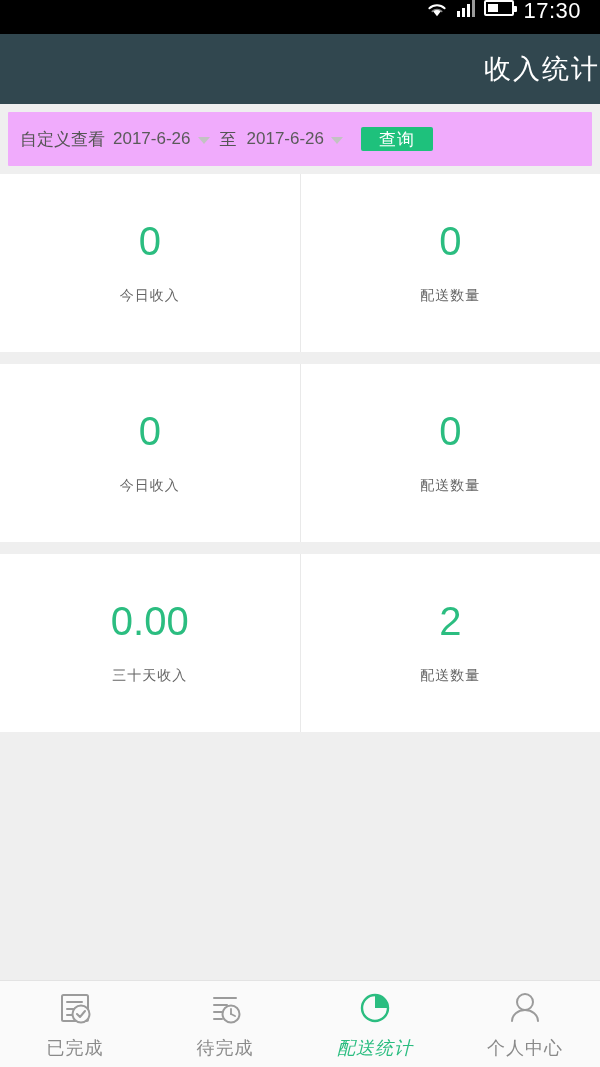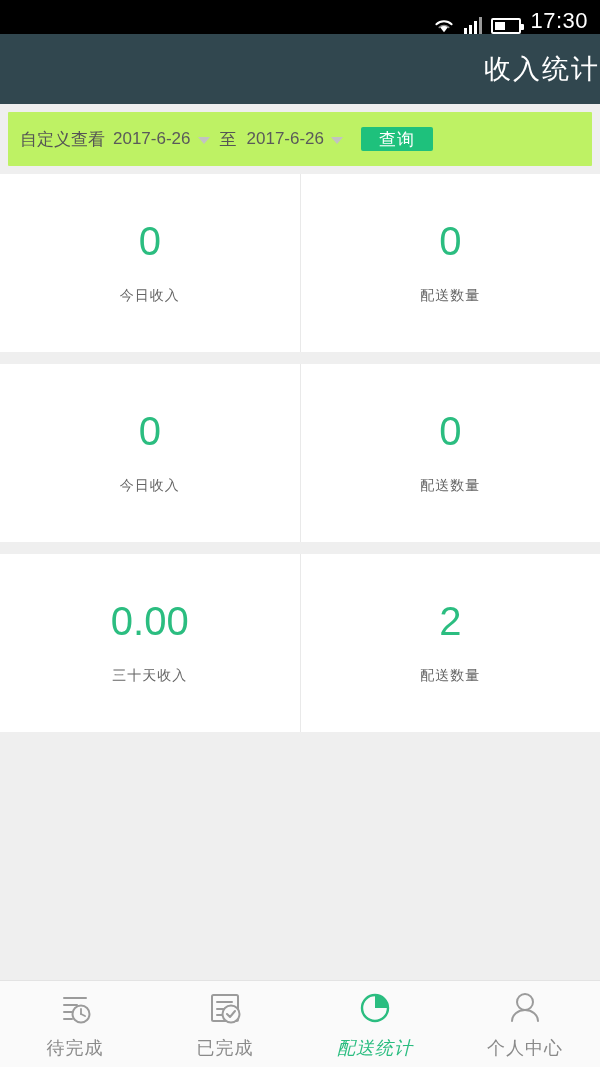--- a/index.html
+++ b/index.html
@@ -7,22 +7,22 @@
   body {
     font-family:"Liberation Sans","DejaVu Sans",sans-serif;
     background:#efefef;
     overflow:hidden;
     position:relative;
   }
 
   
   .statusbar{
     height:34px; background:#000; color:#fff;
-    display:flex; align-items:flex-end; justify-content:flex-end;
-    padding-right:12px; gap:9px;
+    display:flex; align-items:flex-start; justify-content:flex-end;
+    padding-right:19px; gap:9px;
   }
   .sb-time{ font-size:22px; letter-spacing:0.5px; line-height:1; padding-bottom:2px;}
   .ic-wifi{ width:22px; height:18px; position:relative; }
   .ic-sig{ display:flex; align-items:flex-end; gap:2px; height:17px;}
   .ic-sig i{ width:3px; background:#fff; display:block; }
   .ic-sig i:nth-child(1){height:6px;}
   .ic-sig i:nth-child(2){height:9px;}
   .ic-sig i:nth-child(3){height:13px;}
   .ic-sig i:nth-child(4){height:17px;background:#9a9a9a;}
   .ic-bat{ width:30px; height:16px; border:2px solid #fff; border-radius:2px; position:relative; display:flex; align-items:center;}
@@ -32,21 +32,21 @@
   
   .appbar{
     height:70px; background:#31474f; color:#fff;
     display:flex; align-items:center; justify-content:flex-end;
   }
   .appbar-title{ font-size:27px; letter-spacing:2px; font-weight:400; }
 
   
   .filter-wrap{ padding:8px 8px 0 8px; }
   .filter{
-    background:#bef264; height:54px; border-radius:1px;
+    background:#f0abfc; height:54px; border-radius:1px;
     display:flex; align-items:center; padding:8px 12px; gap:8px;
   }
   .filter-label{ font-size:17px; color:#555; }
   .date-pick{ display:flex; align-items:center; gap:7px; cursor:pointer;}
   .date-val{ font-size:17px; color:#5a5a5a;text-align:center; }
   .caret{
     width:0;height:0;border-left:6px solid transparent;border-right:6px solid transparent;
     border-top:7px solid #c2c2c2; margin-top:2px;
   }
   .to-label{ font-size:17px; color:#555; margin:0 2px; }
@@ -162,56 +162,56 @@
     </div>
     <div class="stat-cell">
       <div class="stat-value">2</div>
       <div class="stat-label">配送数量</div>
     </div>
   </div>
 
 </div>
 
 <div class="tabbar">
+
+  <div class="tab">
+    <span class="tab-ic">
+      <svg width="40" height="40" viewBox="0 0 40 40">
+        <rect x="7" y="7" width="26" height="26" rx="1.5" stroke="#9b9b9b" stroke-width="2" fill="none"></rect>
+        <g stroke="#9b9b9b" stroke-width="2" stroke-linecap="round">
+          <line x1="12" y1="14" x2="27" y2="14"></line>
+          <line x1="12" y1="21" x2="19" y2="21"></line>
+          <line x1="12" y1="27" x2="17" y2="27"></line>
+        </g>
+        <circle cx="26" cy="26" r="8.5" stroke="#9b9b9b" stroke-width="2" fill="#fafafa"></circle>
+        <polyline points="22,26 25,29 30,23" stroke="#9b9b9b" stroke-width="2" fill="none" stroke-linecap="round" stroke-linejoin="round"></polyline>
+      </svg>
+    </span>
+    <span class="tab-label">已完成</span>
+  </div>
 
   <div class="tab">
     <span class="tab-ic">
       <svg width="40" height="40" viewBox="0 0 40 40">
         <g stroke="#9b9b9b" stroke-width="2" stroke-linecap="round" fill="none">
           <line x1="9" y1="10" x2="31" y2="10"></line>
           <line x1="9" y1="17" x2="22" y2="17"></line>
           <line x1="9" y1="24" x2="17" y2="24"></line>
           <line x1="9" y1="31" x2="17" y2="31"></line>
         </g>
         <circle cx="26" cy="26" r="8.5" stroke="#9b9b9b" stroke-width="2" fill="#fafafa"></circle>
         <g stroke="#9b9b9b" stroke-width="1.8" stroke-linecap="round">
           <line x1="26" y1="21" x2="26" y2="26"></line>
           <line x1="26" y1="26" x2="30" y2="28"></line>
         </g>
       </svg>
     </span>
     <span class="tab-label">待完成</span>
   </div>
 
-  <div class="tab">
-    <span class="tab-ic">
-      <svg width="40" height="40" viewBox="0 0 40 40">
-        <rect x="7" y="7" width="26" height="26" rx="1.5" stroke="#9b9b9b" stroke-width="2" fill="none"></rect>
-        <g stroke="#9b9b9b" stroke-width="2" stroke-linecap="round">
-          <line x1="12" y1="14" x2="27" y2="14"></line>
-          <line x1="12" y1="21" x2="19" y2="21"></line>
-          <line x1="12" y1="27" x2="17" y2="27"></line>
-        </g>
-        <circle cx="26" cy="26" r="8.5" stroke="#9b9b9b" stroke-width="2" fill="#fafafa"></circle>
-        <polyline points="22,26 25,29 30,23" stroke="#9b9b9b" stroke-width="2" fill="none" stroke-linecap="round" stroke-linejoin="round"></polyline>
-      </svg>
-    </span>
-    <span class="tab-label">已完成</span>
-  </div>
-
   <div class="tab active">
     <span class="tab-ic">
       <svg width="40" height="40" viewBox="0 0 40 40">
         <circle cx="20" cy="20" r="13" stroke="#2bbd80" stroke-width="2.4" fill="none"></circle>
         <path d="M20 20 L20 7 A13 13 0 0 1 33 20 Z" fill="#2bbd80"></path>
       </svg>
     </span>
     <span class="tab-label">配送统计</span>
   </div>
 

